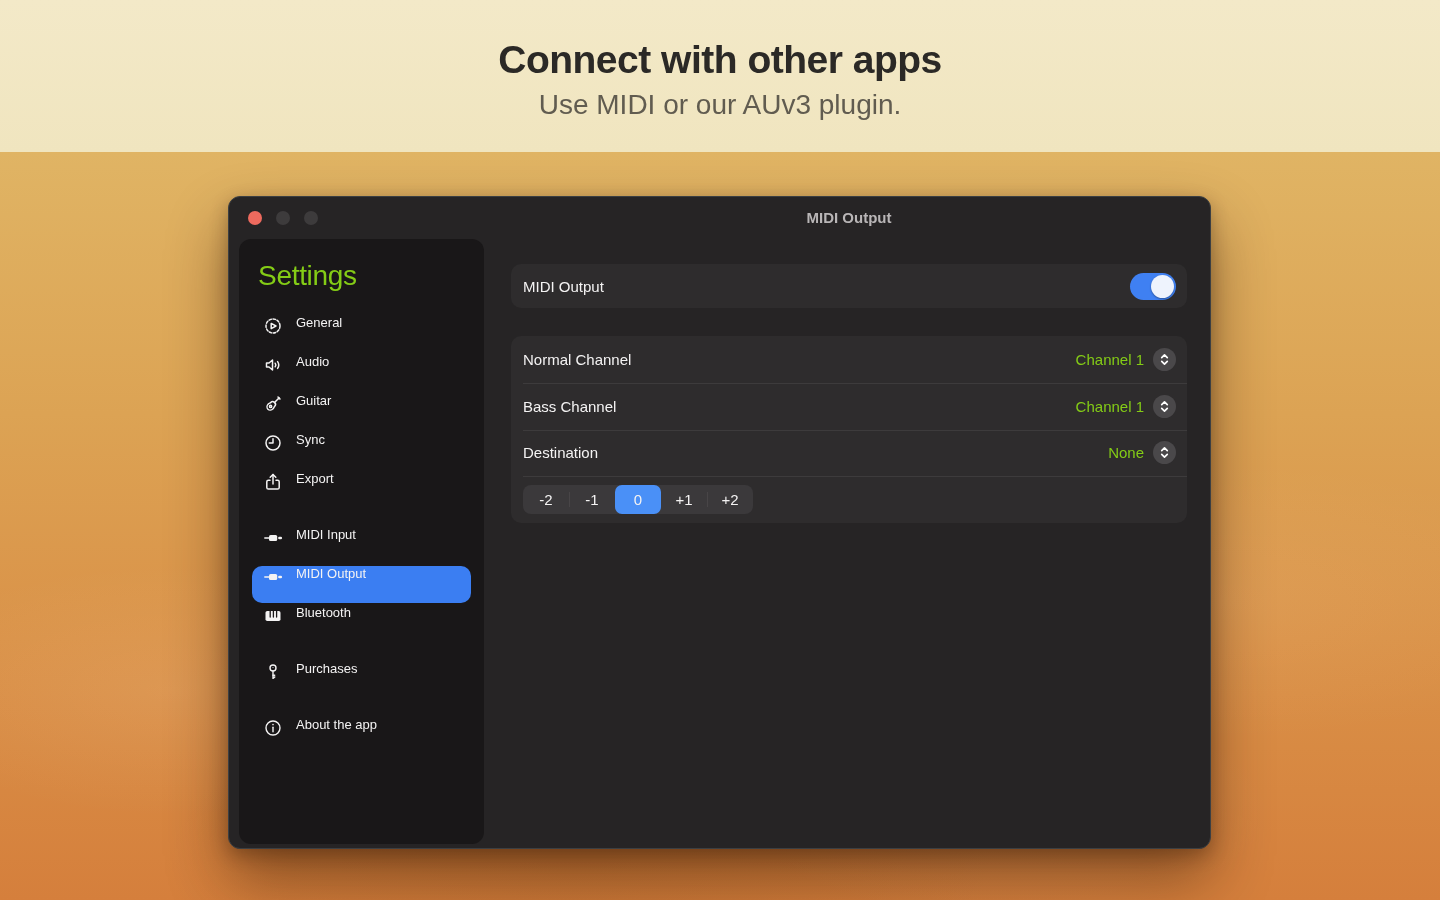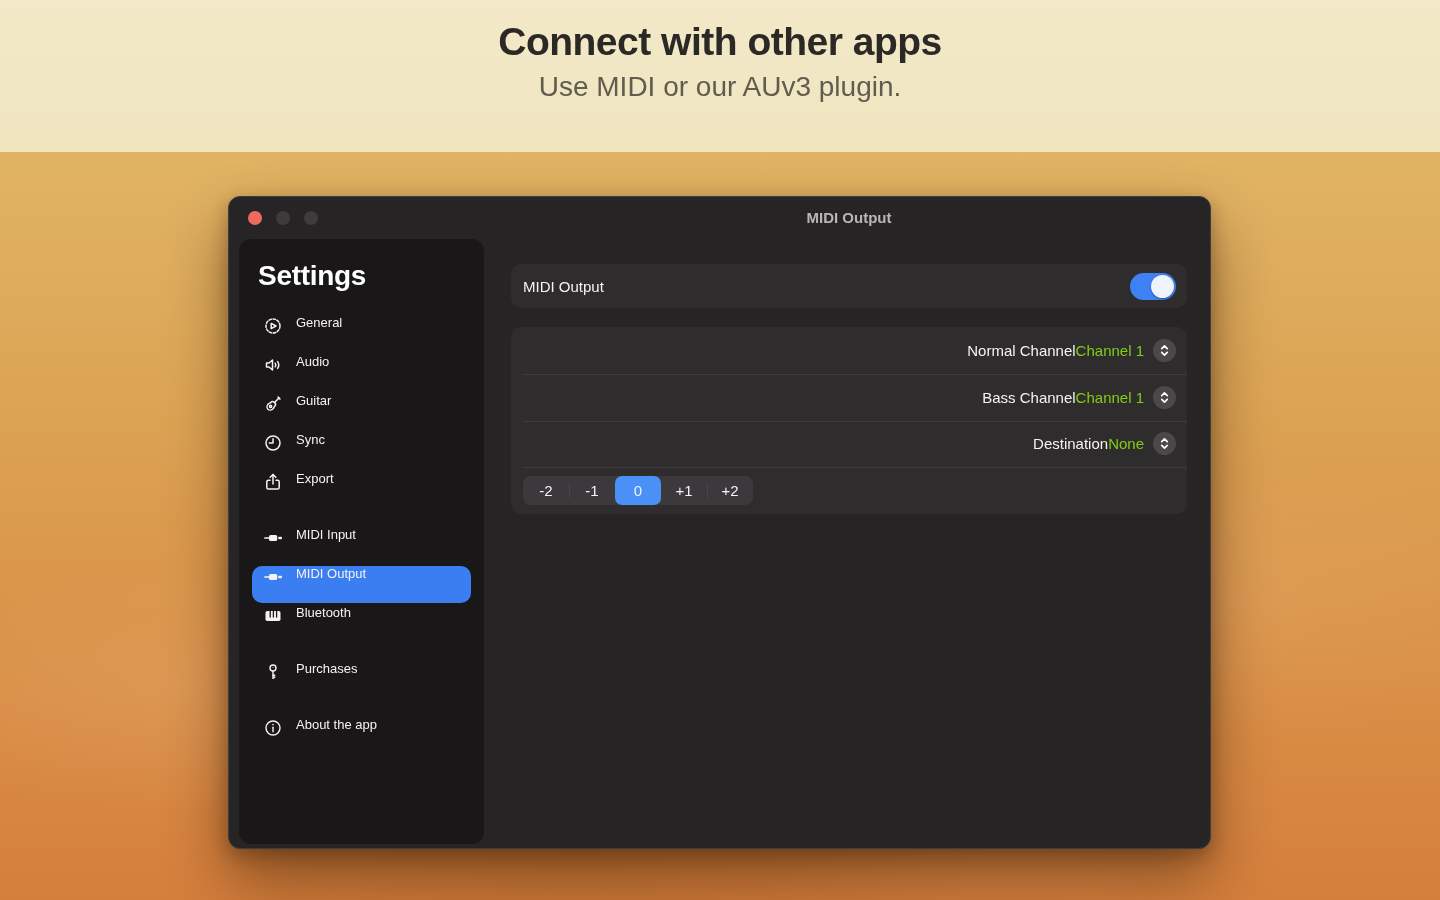--- a/index.html
+++ b/index.html
@@ -10,21 +10,21 @@
   }
   .page { position: relative; width: 1440px; height: 900px; }
 
   
   .hero {
     position: absolute; left: 0; top: 0; width: 100%; height: 152px;
     background: linear-gradient(180deg, #f3e9c8 0%, #f0e5bf 100%);
     text-align: center;
   }
   .hero-title {
-    padding-top: 20px;
+    padding-top: 38px;
     font-size: 39px; font-weight: 700; letter-spacing: -0.5px;
     color: #2b2926;
   }
   .hero-subtitle {
     margin-top: 7px;
     font-size: 28px; font-weight: 400;
     color: #615c50;
   }
 
   
@@ -61,21 +61,21 @@
     white-space: nowrap;
   }
 
   
   .sidebar {
     position: absolute; left: 10px; top: 42px; width: 245px; height: 605px;
     background: #191718; border-radius: 12px;
     padding: 21px 13px 0 13px;
   }
   .sidebar-title {
-    font-size: 28px; font-weight: 700; color: #ffffff;
+    font-size: 28px; font-weight: 400; color: #84cc16;
     margin-left: 6px; margin-bottom: 23px; letter-spacing: -0.3px;
   }
   .nav-item {
     display: flex; align-items: flex-start;
     height: 37px; margin-bottom: 2px;
     border-radius: 10px; padding: 0 8px 0 10px;
     color: #f4f3f3; font-size: 13px; font-weight: 500;
     cursor: default;
   }
   .nav-item.selected { background: #3b7ef2; }
@@ -87,21 +87,21 @@
   .nav-item .icon svg { width: 20px; height: 20px; display: block; }
   .nav-gap { height: 17px; }
 
   
   .content { position: absolute; left: 255px; top: 42px; right: 0; bottom: 0; }
   .card {
     position: absolute; left: 27px; width: 676px;
     background: #2e2c2d; border-radius: 10px;
   }
   .card.toggle-card { top: 25px; height: 44px; }
-  .card.group-card { top: 88px; height: 187px; display: flex; flex-direction: column; text-align: right; }
+  .card.group-card { top: 97px; height: 187px; display: flex; flex-direction: column; }
 
   .row {
     flex: 1; display: flex; align-items: center;
     padding: 0 11px 0 12px;
     position: relative;
   }
   .row + .row::before {
     content: ""; position: absolute; left: 12px; right: 0; top: 0;
     height: 1px; background: #3d3b3c;
   }

